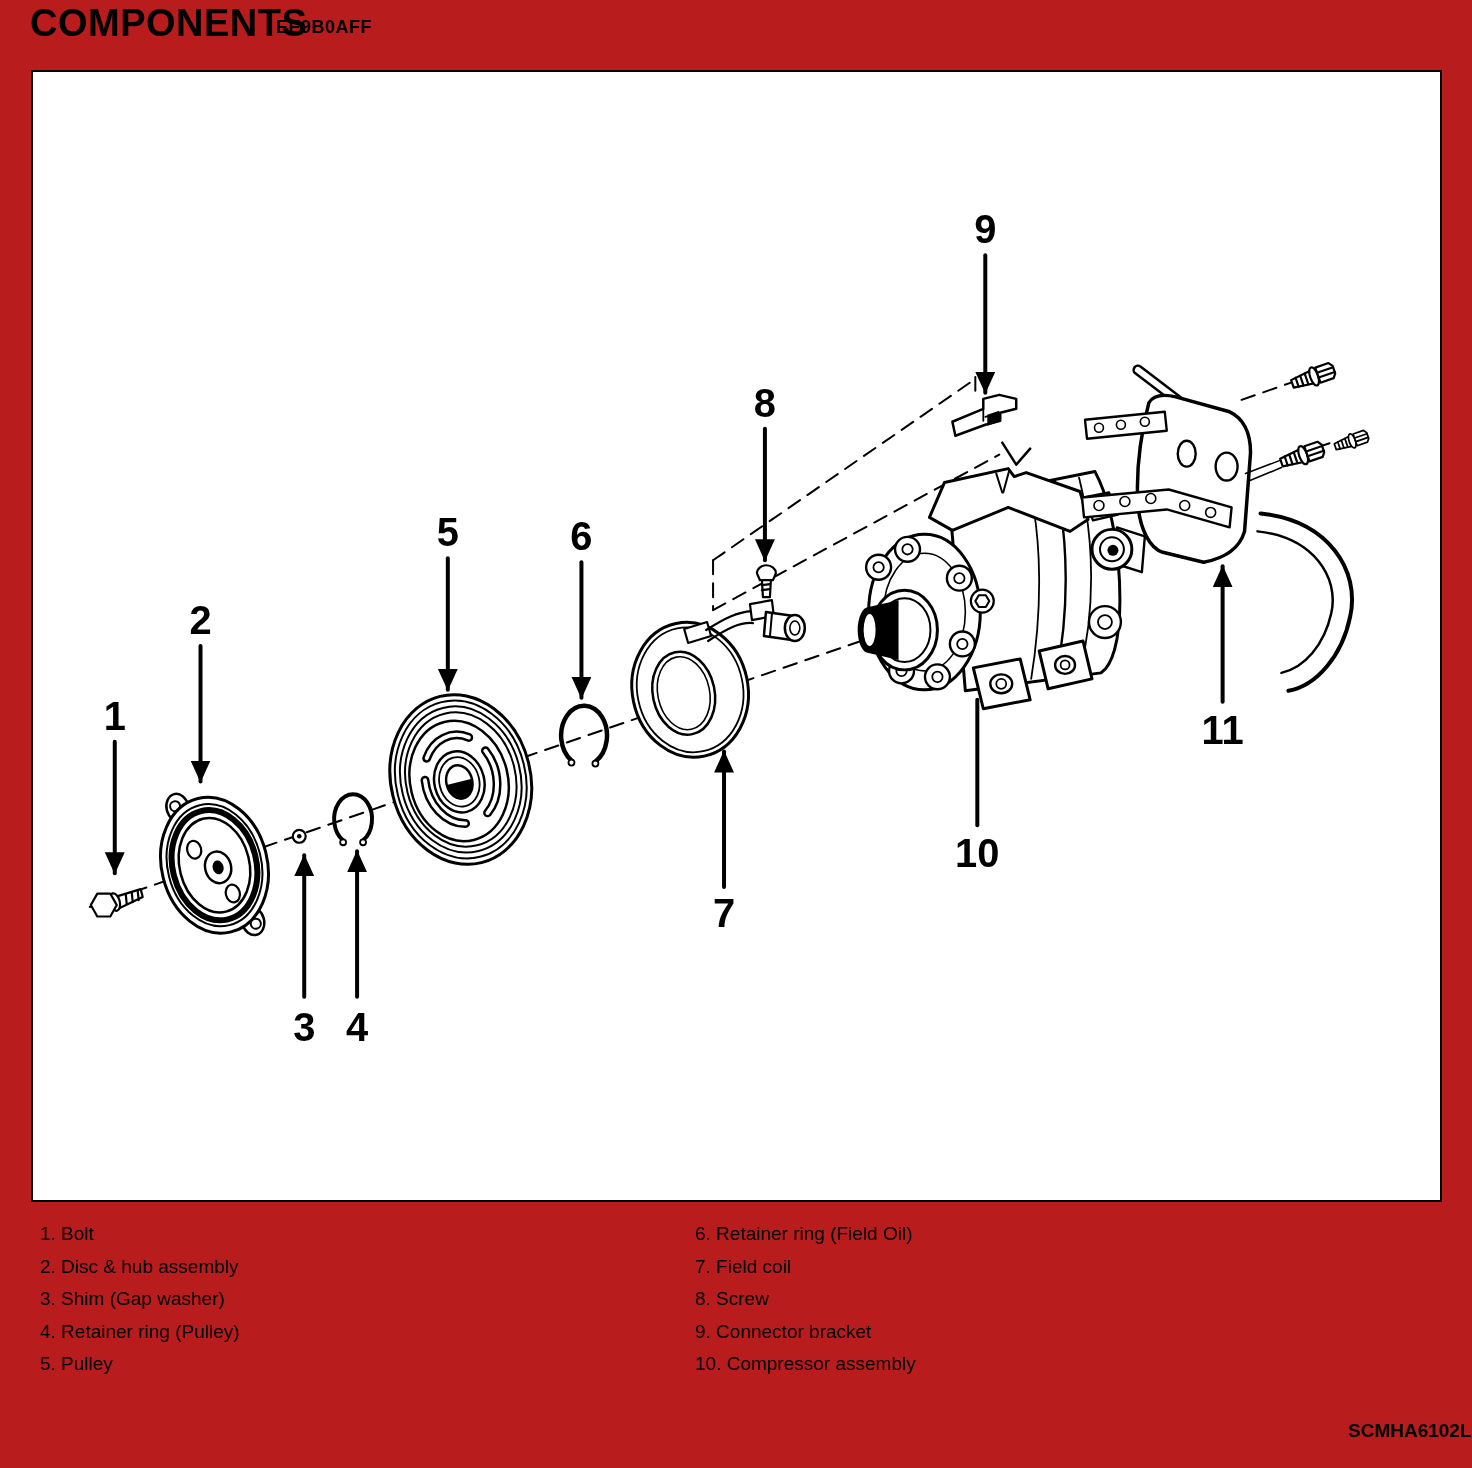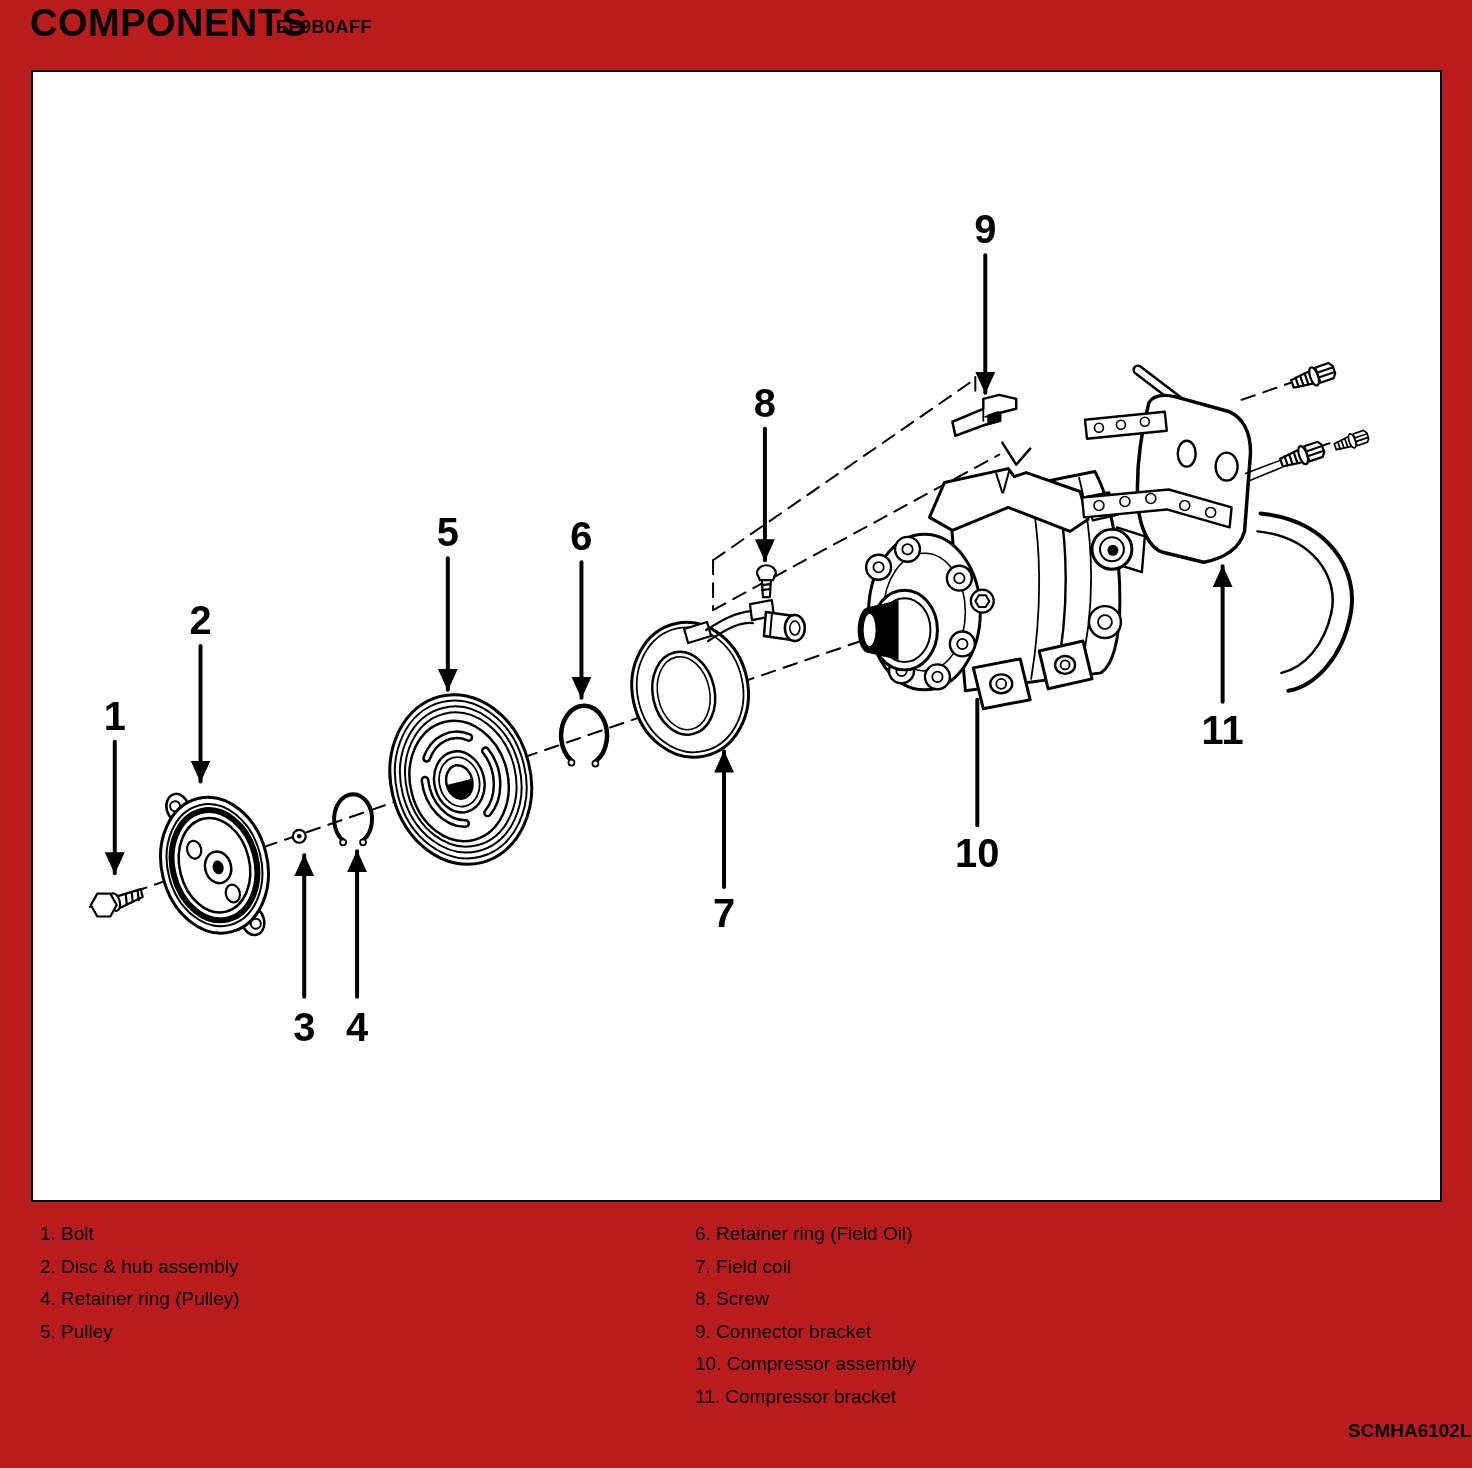--- a/index.html
+++ b/index.html
@@ -254,28 +254,28 @@
       <text x="765" y="416">8</text>
       <text x="986" y="242">9</text>
       <text x="978" y="868">10</text>
       <text x="1224" y="744">11</text>
     </svg>
   </div>
 
   <div class="legend-col legend-left">
     <div class="legend-item">1. Bolt</div>
     <div class="legend-item">2. Disc &amp; hub assembly</div>
+    <div class="legend-item">3. Shim (Gap washer)</div>
     <div class="legend-item">4. Retainer ring (Pulley)</div>
     <div class="legend-item">5. Pulley</div>
   </div>
 
   <div class="legend-col legend-right">
     <div class="legend-item">6. Retainer ring (Field Oil)</div>
     <div class="legend-item">7. Field coil</div>
     <div class="legend-item">8. Screw</div>
     <div class="legend-item">9. Connector bracket</div>
     <div class="legend-item">10. Compressor assembly</div>
-    <div class="legend-item">11. Compressor bracket</div>
   </div>
 
   <div class="drawing-code">SCMHA6102L</div>
 
 </div>
 
 </body></html>

